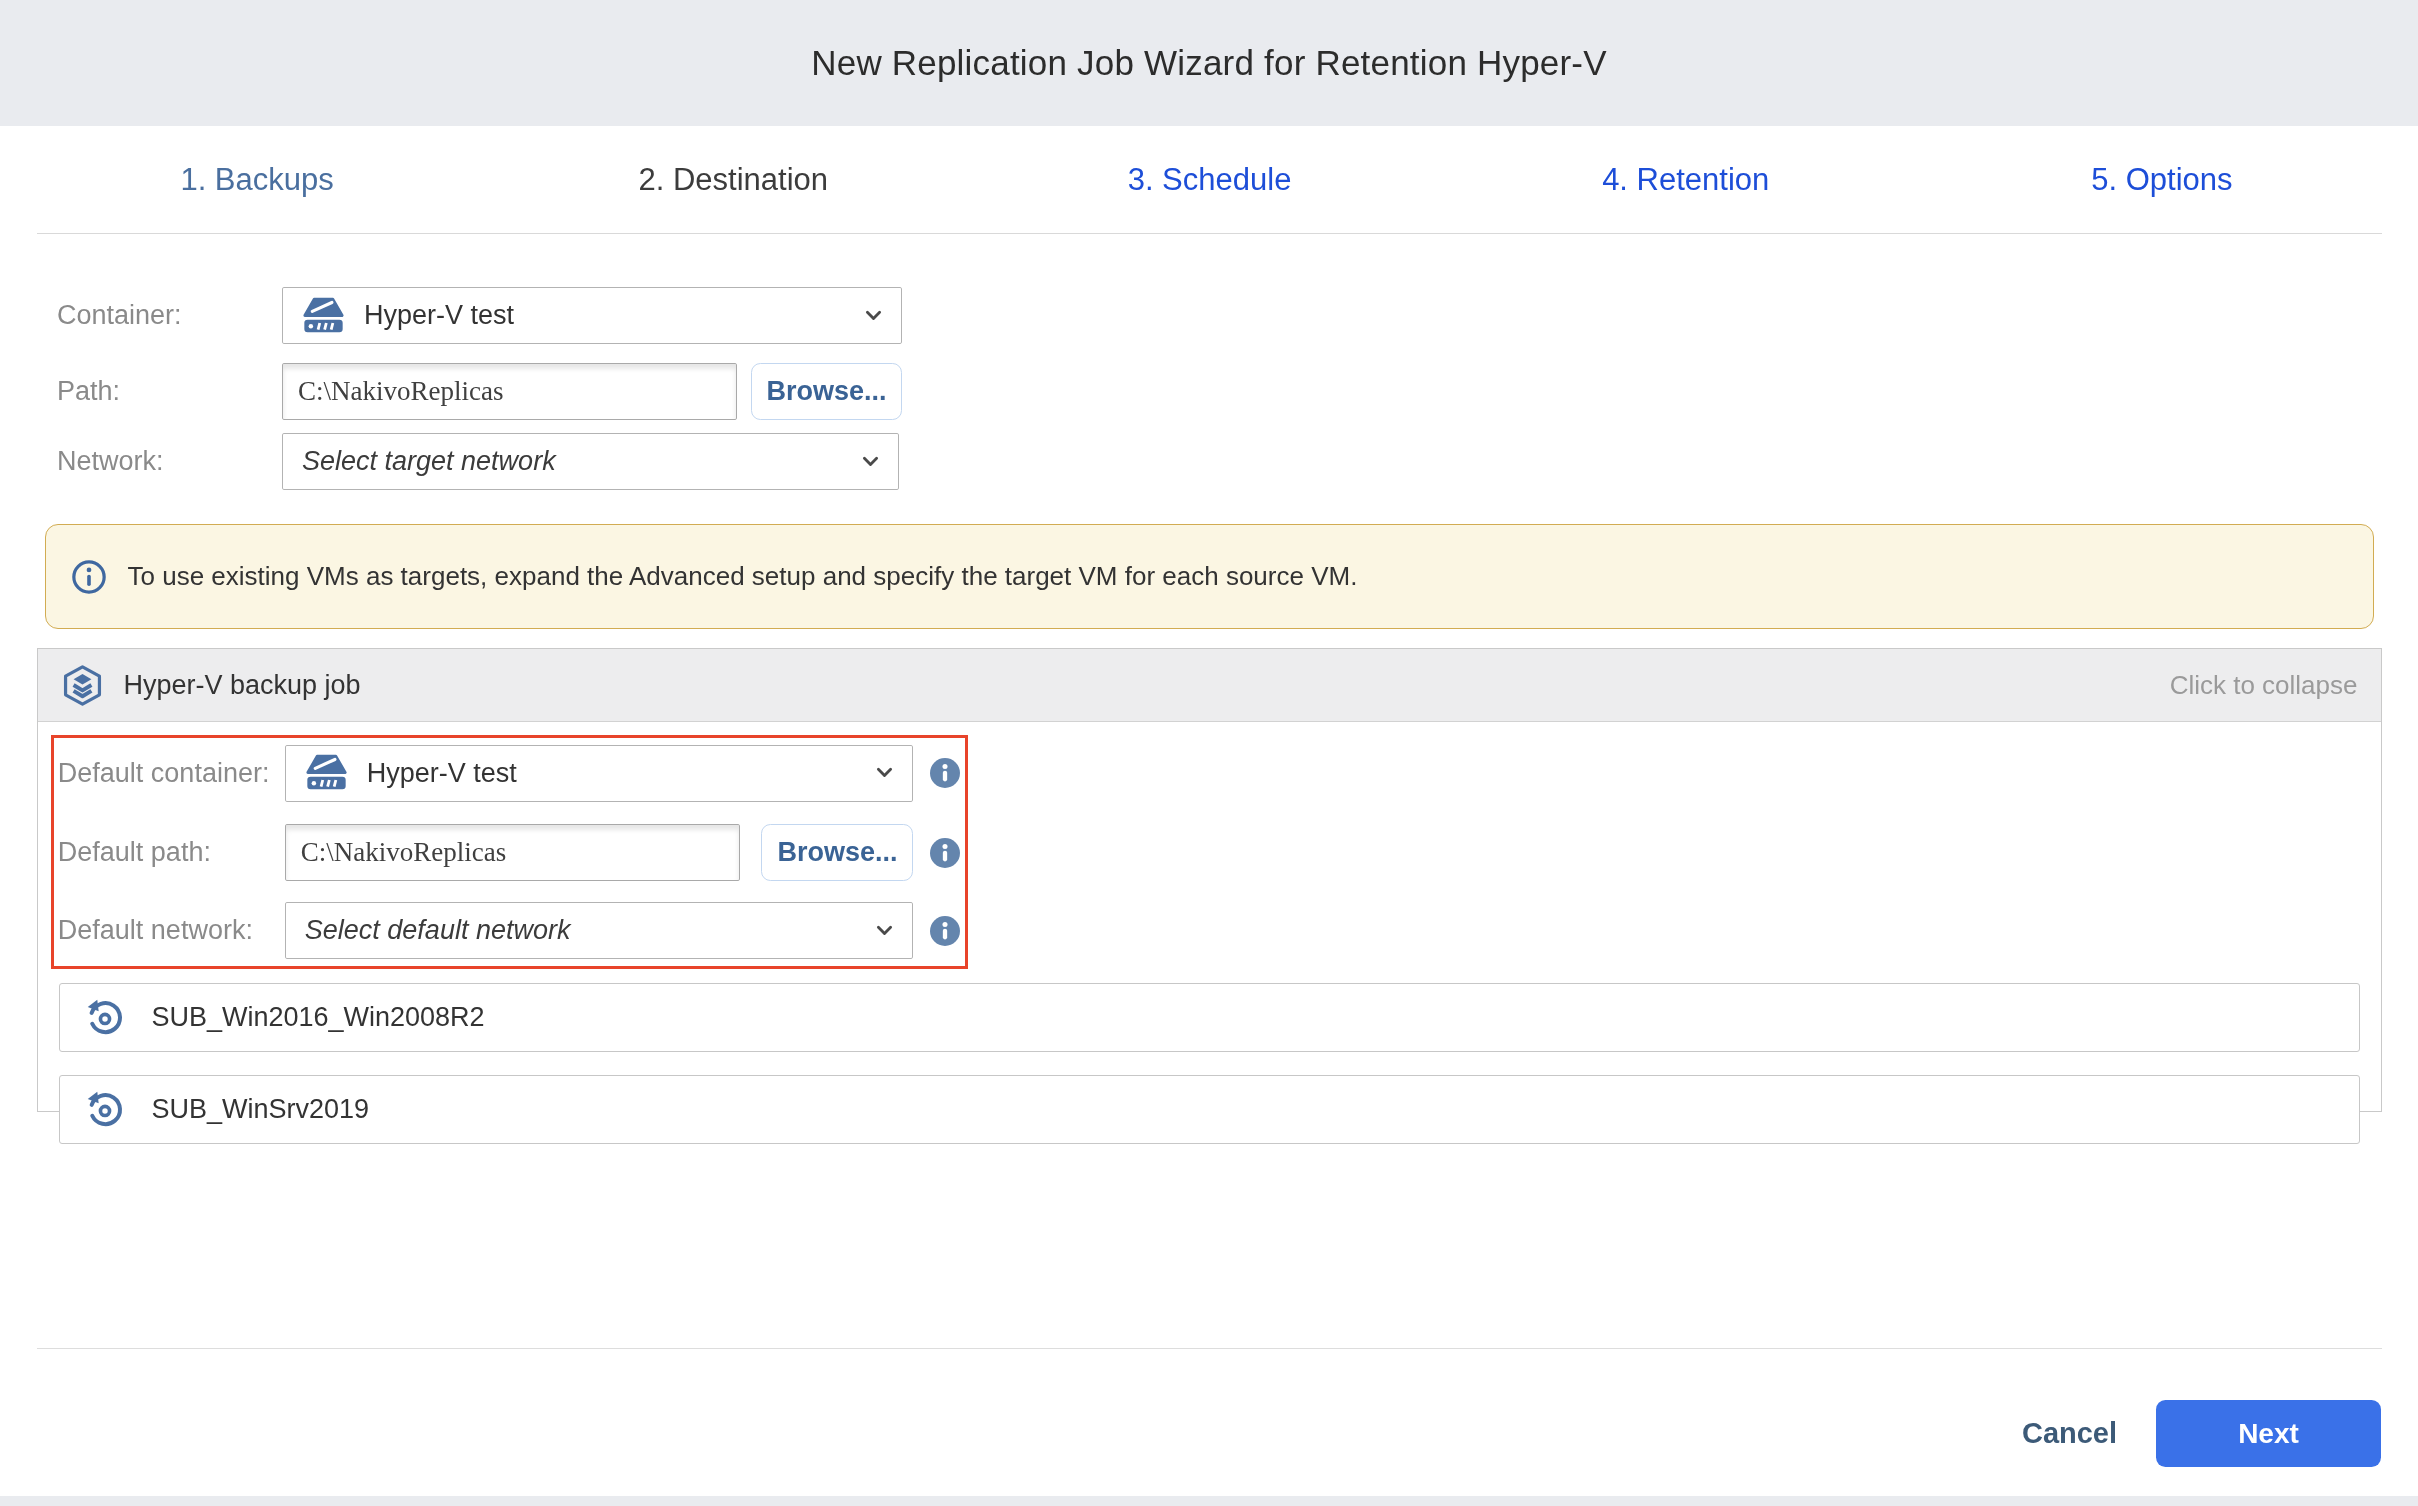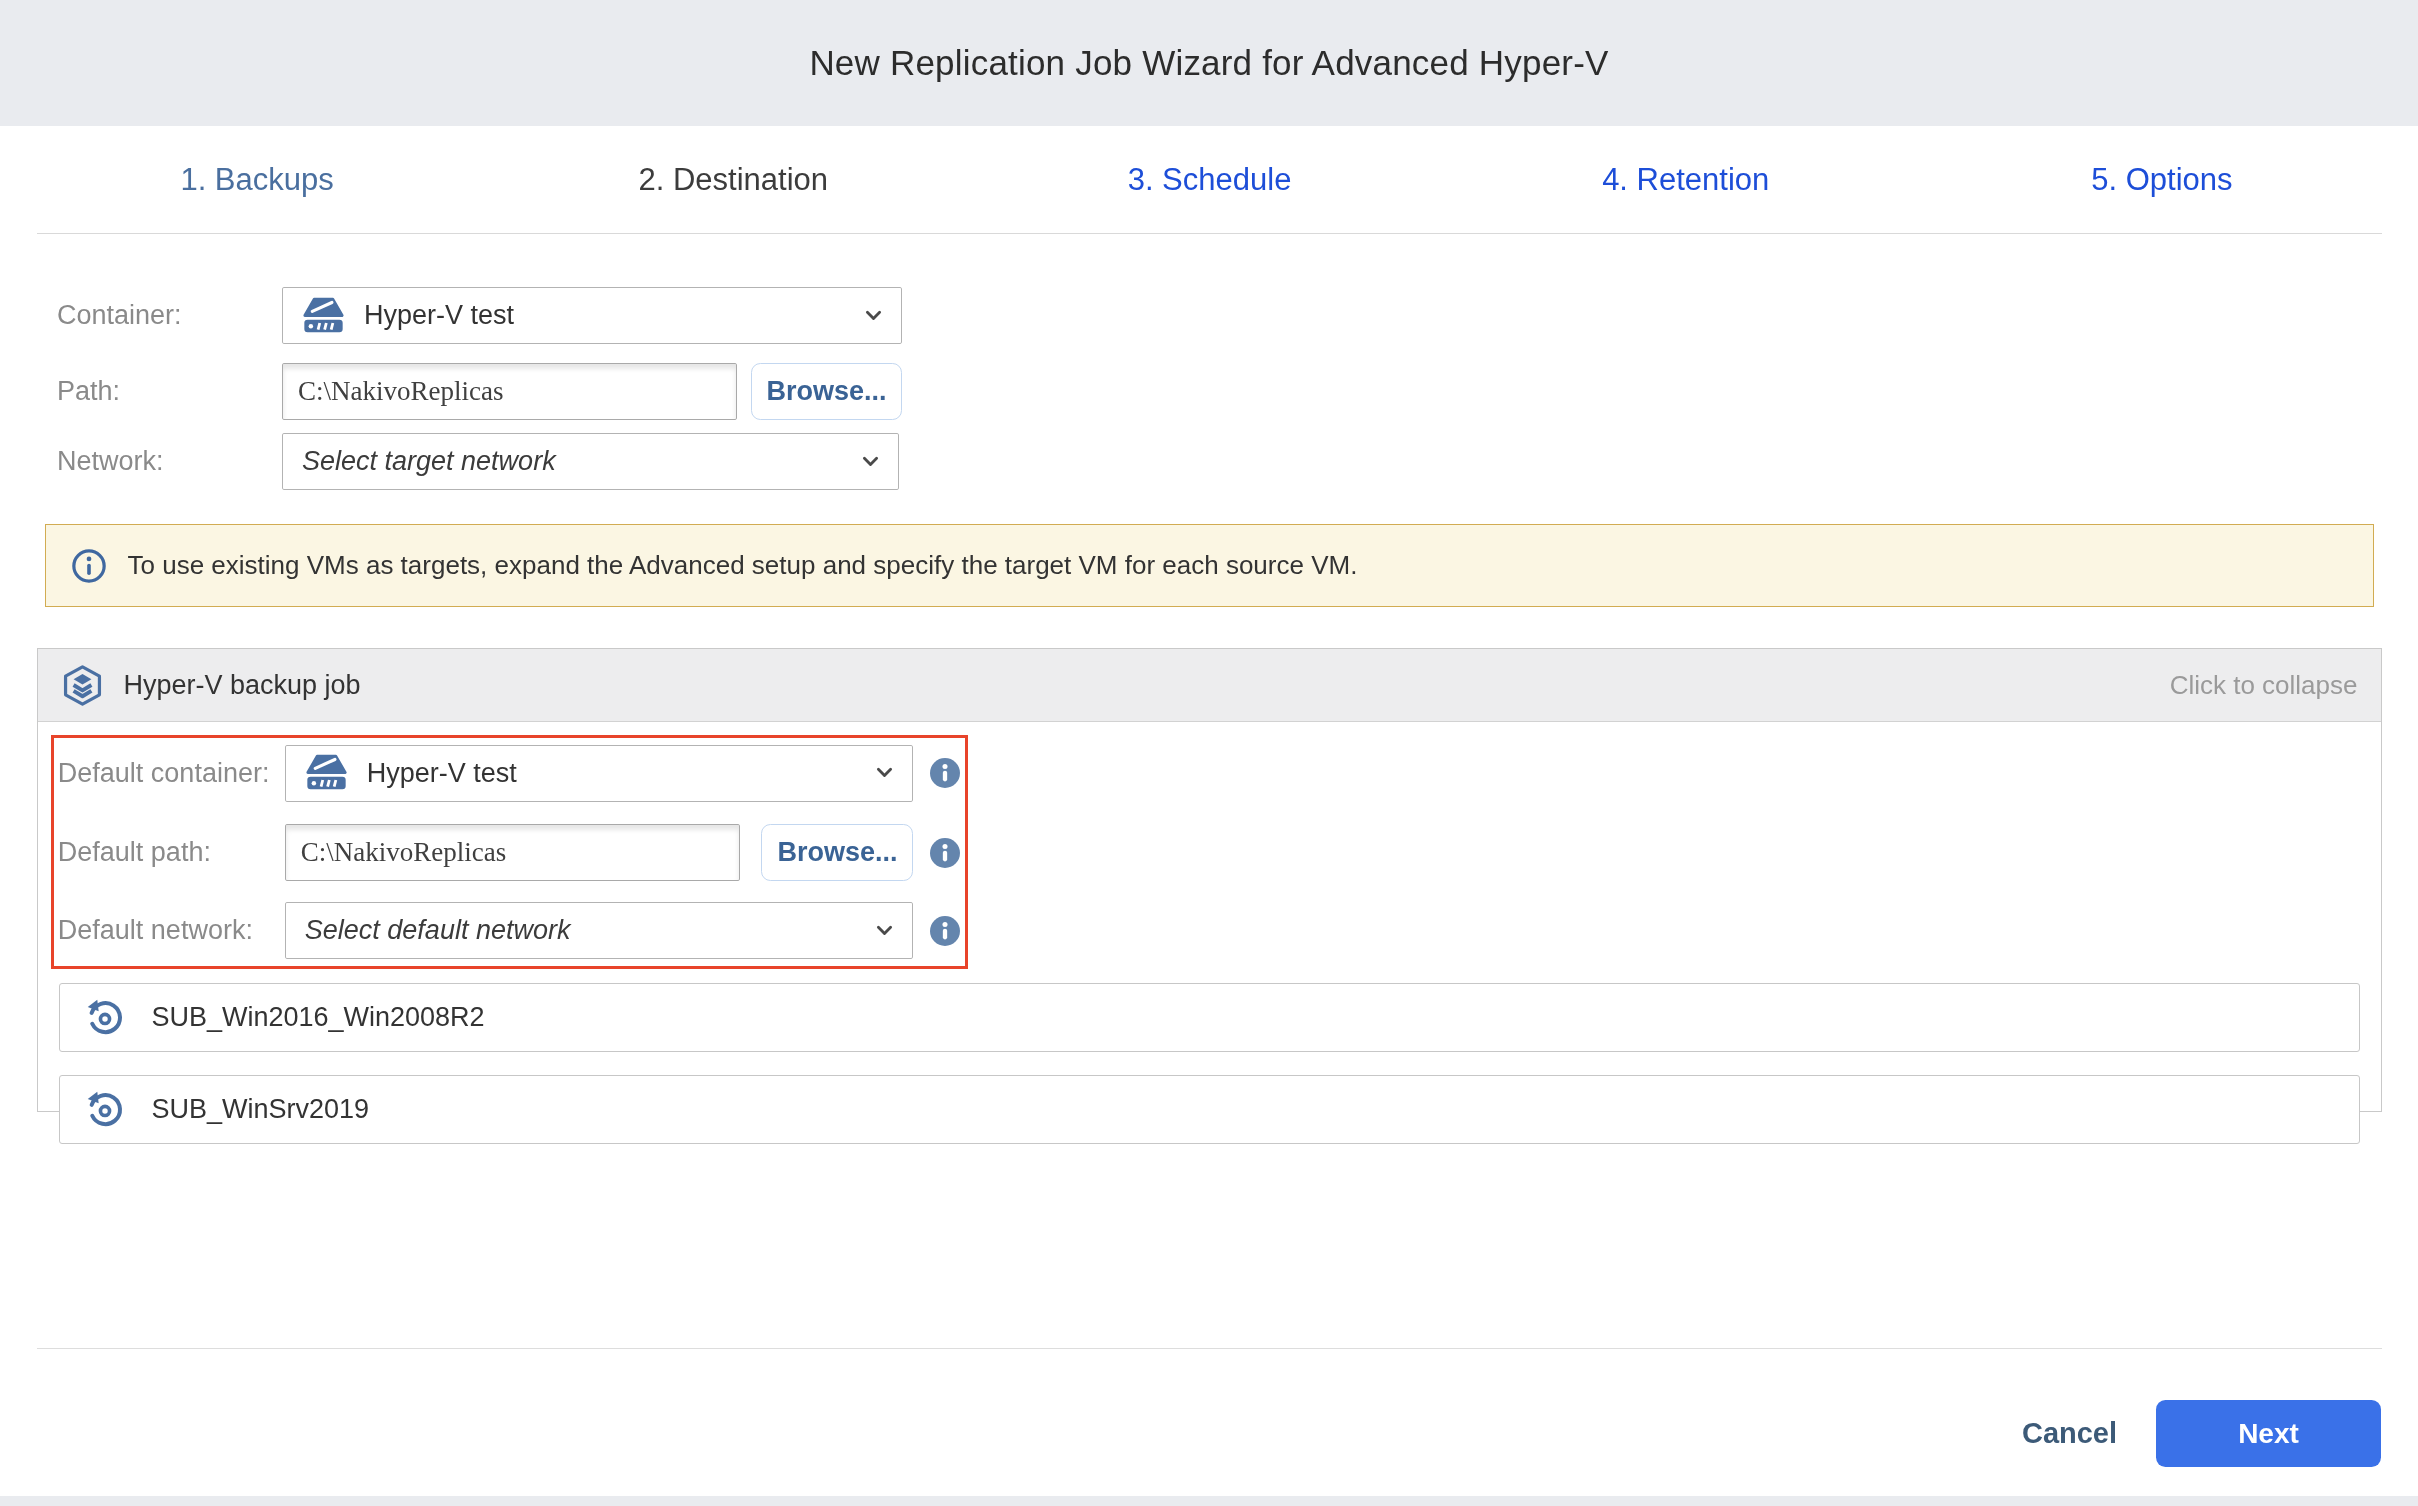--- a/index.html
+++ b/index.html
@@ -29,22 +29,22 @@
   .dropdown .chev{margin-left:auto;display:flex;align-items:center;}
   .txtinput{height:57px;box-sizing:border-box;border:0.9px solid #A9A9A9;border-radius:1.9px;
             box-shadow:inset 0 4.7px 5.6px rgba(0,0,0,.10);font-family:Liberation Serif, serif;
             font-size:27px;color:#404040;padding:0 15px;background:#fff;outline:none;}
   .browse{height:57px;box-sizing:border-box;background:#fff;border:1.9px solid #C3D7F0;border-radius:9.4px;
           color:#3A6395;font-weight:bold;font-size:27px;font-family:"Liberation Sans",sans-serif;
           display:flex;align-items:center;justify-content:center;cursor:pointer;}
   .icon{display:inline-flex;flex:none;}
 
   
-  .banner{position:absolute;left:45px;top:524px;width:2329px;height:83px;box-sizing:border-box;
-          background:#FBF6E3;border:1.9px solid #D2AC52;border-radius:0;display:flex;
+  .banner{position:absolute;left:45px;top:524px;width:2329px;height:105px;box-sizing:border-box;
+          background:#FBF6E3;border:1.9px solid #D2AC52;border-radius:13px;display:flex;
           align-items:center;padding:0 24.5px;gap:21px;}
   .banner .txt{font-size:26px;color:#333;}
 
   
   .section{position:absolute;left:37px;top:648px;width:2345px;height:464px;box-sizing:border-box;
            border:0.9px solid #C9C9C9;background:#fff;}
   .section-hd{height:73px;box-sizing:border-box;background:#EDEDEE;border-bottom:0.9px solid #D2D2D2;
               display:flex;align-items:center;padding:0 23.5px;cursor:pointer;}
   .section-hd .ttl{font-size:27px;color:#333;margin-left:21px;}
   .section-hd .hint{margin-left:auto;font-size:26px;color:#9A9A9A;}
@@ -78,21 +78,21 @@
   .r-path{left:57px;top:363px;}
   .r-network{left:57px;top:433px;}
   .r-container .lbl,.r-path .lbl,.r-network .lbl{width:225px;flex:none;}
 </style>
 </head>
 <body>
 
 <div class="page">
 
   <div class="titlebar">
-    <h1>New Replication Job Wizard for Advanced Hyper-V</h1>
+    <h1>New Replication Job Wizard for Retention Hyper-V</h1>
   </div>
 
   <div class="steps">
     <div class="step done">1. Backups</div>
     <div class="step current">2. Destination</div>
     <div class="step upcoming">3. Schedule</div>
     <div class="step upcoming">4. Retention</div>
     <div class="step upcoming">5. Options</div>
   </div>
 

